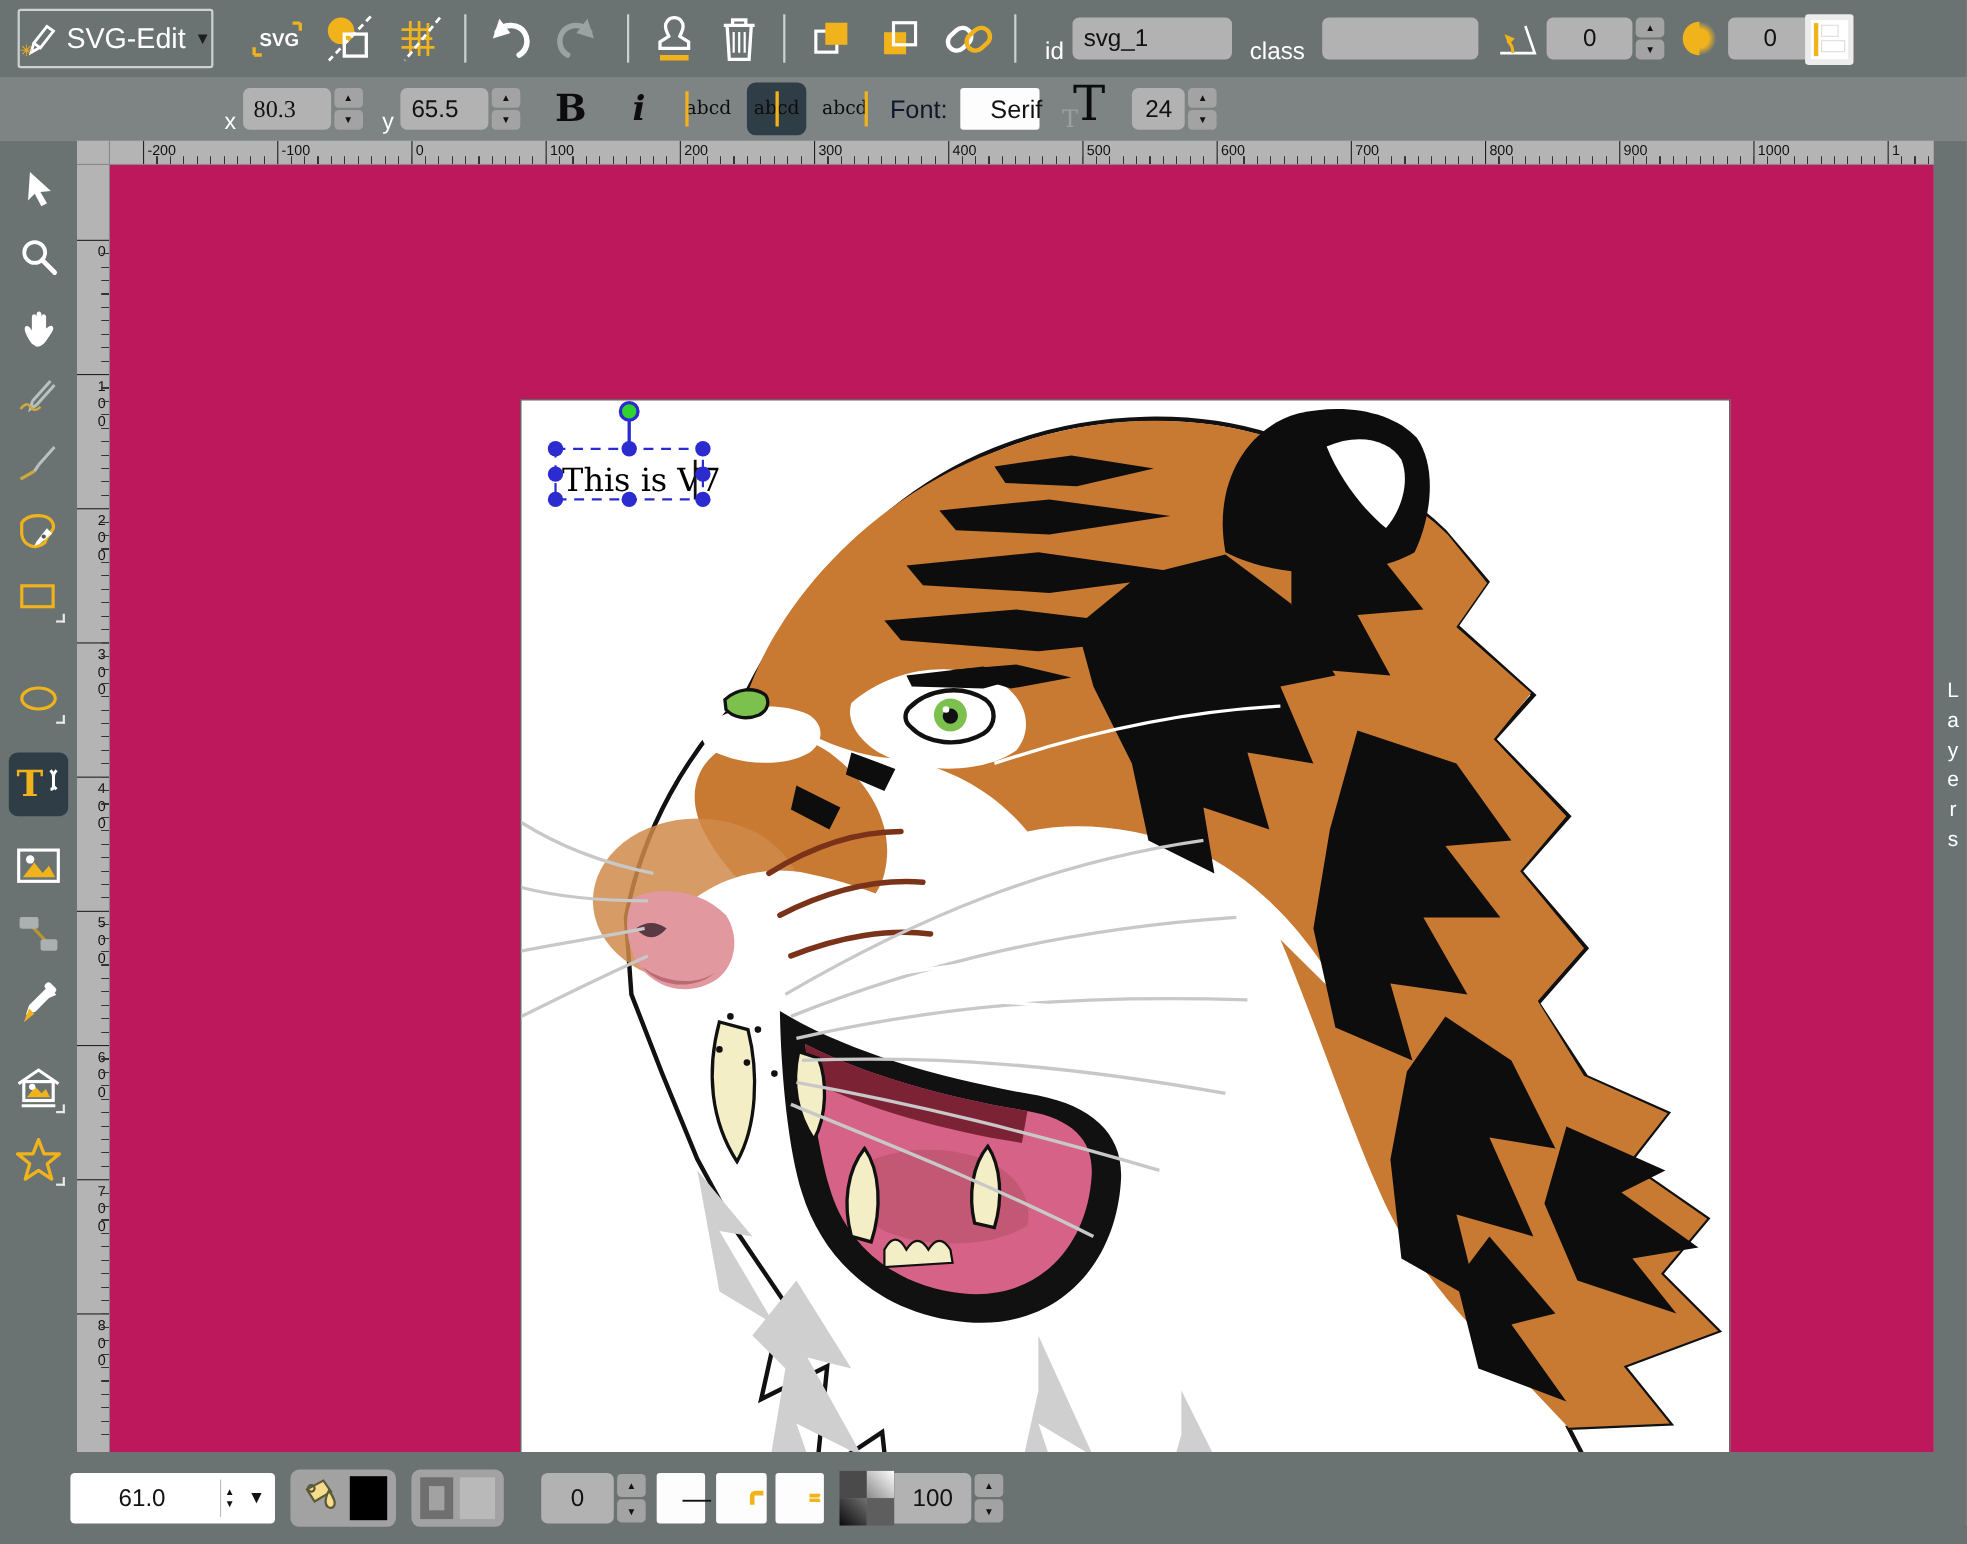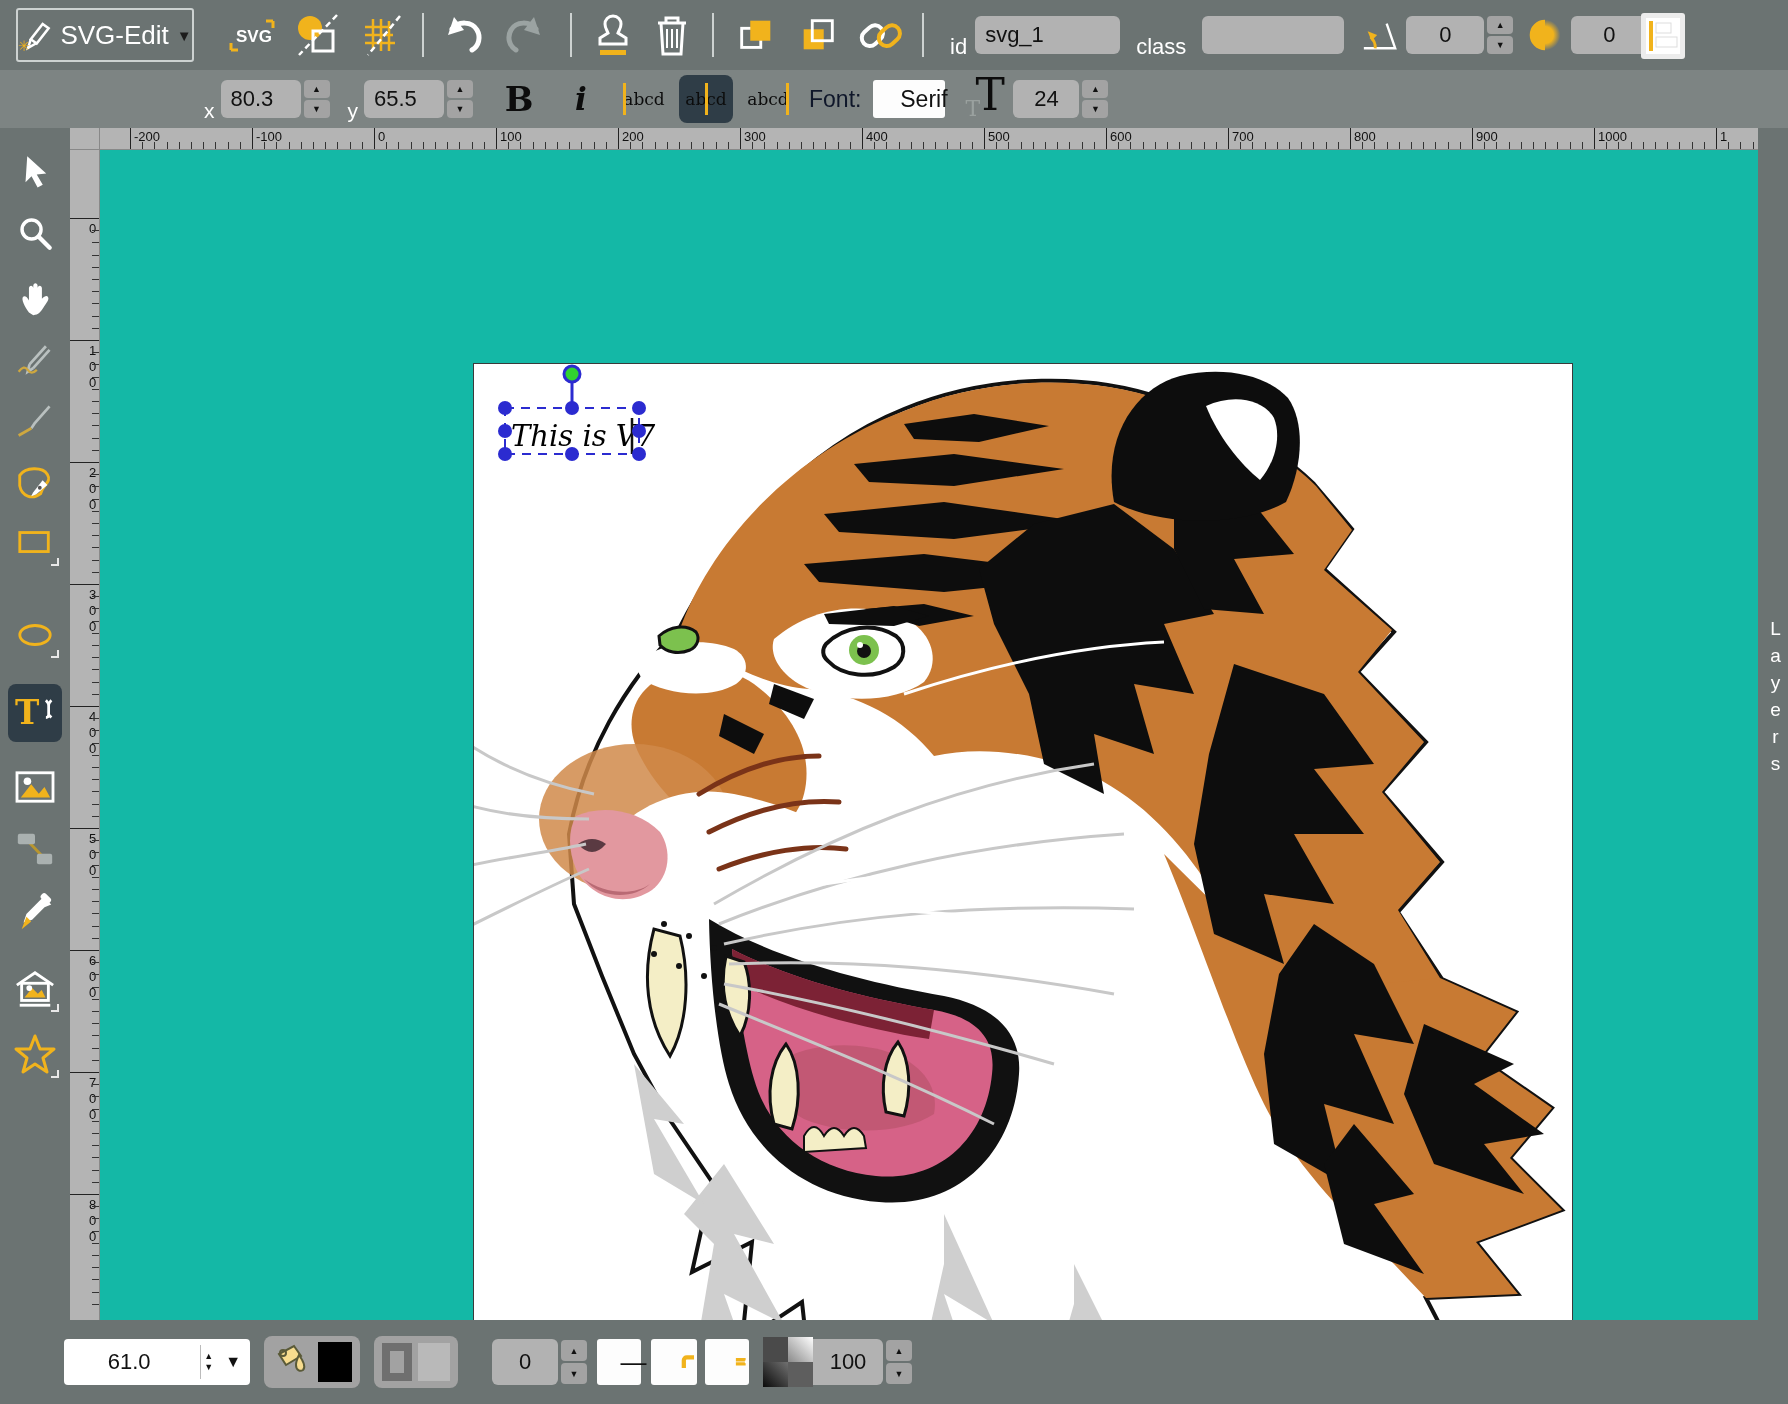--- a/index.html
+++ b/index.html
@@ -56,21 +56,21 @@
       background:repeating-linear-gradient(to right,transparent 0,transparent 11.2px,#333 11.2px,#333 12.2px);}
   #vruler{left:70px;top:150px;width:30px;height:1170px;background:#b4b4b4;border-right:1px solid #888;overflow:hidden;}
   #vruler .cells{position:absolute;top:68px;left:0;width:30px;}
   #vruler .cell{position:relative;height:122px;width:30px;border-top:1px solid #222;
       font-size:13px;color:#111;writing-mode:vertical-rl;text-orientation:upright;
       padding:2px 0 0 2px;letter-spacing:1px;}
   #vruler .cell::after{content:"";position:absolute;right:0;top:0;bottom:0;width:8px;
       background:repeating-linear-gradient(to bottom,transparent 0,transparent 11.2px,#333 11.2px,#333 12.2px);}
 
   
-  #workspace{left:100px;top:150px;width:1658px;height:1170px;background:#14b8a6;font-style:italic;}
+  #workspace{left:100px;top:150px;width:1658px;height:1170px;background:#be185d;}
   #canvas{left:373px;top:213px;width:1100px;height:1105px;background:#fff;border:1px solid #3a3a3a;}
   #canvas svg{position:absolute;left:0;top:0;}
 
   
   #layersbar .vtxt{position:absolute;top:490px;left:2px;width:26px;color:#fff;font-size:19px;
       writing-mode:vertical-rl;text-orientation:upright;letter-spacing:6px;}
 
   
   #zoomctl{margin-left:64px;width:186px;height:46px;background:#fff;border-radius:4px;
       display:flex;align-items:center;cursor:pointer;}
@@ -221,21 +221,21 @@
         <rect x="0" y="0" width="34" height="36" fill="#fff"></rect>
         <rect x="3" y="3" width="4" height="30" fill="#f1b31c"></rect>
         <rect x="10" y="5" width="15" height="10" fill="#fff" stroke="#ddd"></rect>
         <rect x="10" y="19" width="21" height="10" fill="#fff" stroke="#ddd"></rect>
       </svg>
     </div>
   </div>
 
   <div id="row2" class="abs">
     <span class="lbl" style="margin-left:204px;font-size:21px">x</span>
-    <input class="ginput" style="margin-left: 6px; width: 80px;" value="80.3">
+    <input class="ginput" style="margin-left: 6px; width: 80px; font-family: Liberation Serif, serif;" value="80.3">
     <div class="spincol">
         <div class="sb">▲</div>
         <div class="sb">▼</div>
       </div>
 
     <span class="lbl" style="margin-left:18px;font-size:21px">y</span>
     <input class="ginput" style="margin-left: 6px; width: 80px;" value="65.5">
     <div class="spincol">
         <div class="sb">▲</div>
         <div class="sb">▼</div>
@@ -257,21 +257,21 @@
       <span class="abcd">abcd</span>
     </div>
 
     <span style="margin-left:14px;font-size:23px;color:#0f172a">Font:</span>
     <div class="whitebtn" style="margin-left:12px;width:72px;height:38px;font-size:23px">Serif</div>
 
     <div style="margin-left:20px;position:relative;width:40px;height:52px">
       <span style="position:absolute;left:0;bottom:4px;font-family:'DejaVu Serif',serif;font-size:22px;color:#9aa19f">T</span>
       <span style="position:absolute;left:10px;top:-4px;font-family:'DejaVu Serif',serif;font-size:44px;color:#0c0c0c">T</span>
     </div>
-    <input class="ginput" style="margin-left: 8px; width: 66px; text-align: center;" value="24">
+    <input class="ginput" style="margin-left: 24px; width: 48px; text-align: center;" value="24">
     <div class="spincol">
         <div class="sb">▲</div>
         <div class="sb">▼</div>
       </div>
   </div>
 
   <div id="sidebar" class="abs">
     <div class="tool" style="top:18px">
       <svg width="38" height="38" viewBox="0 0 44 44">
         <path d="M13 5 L35 25 L24 26 L31 38 L25 41 L18 28 L11 35 Z" fill="#fff"></path>

